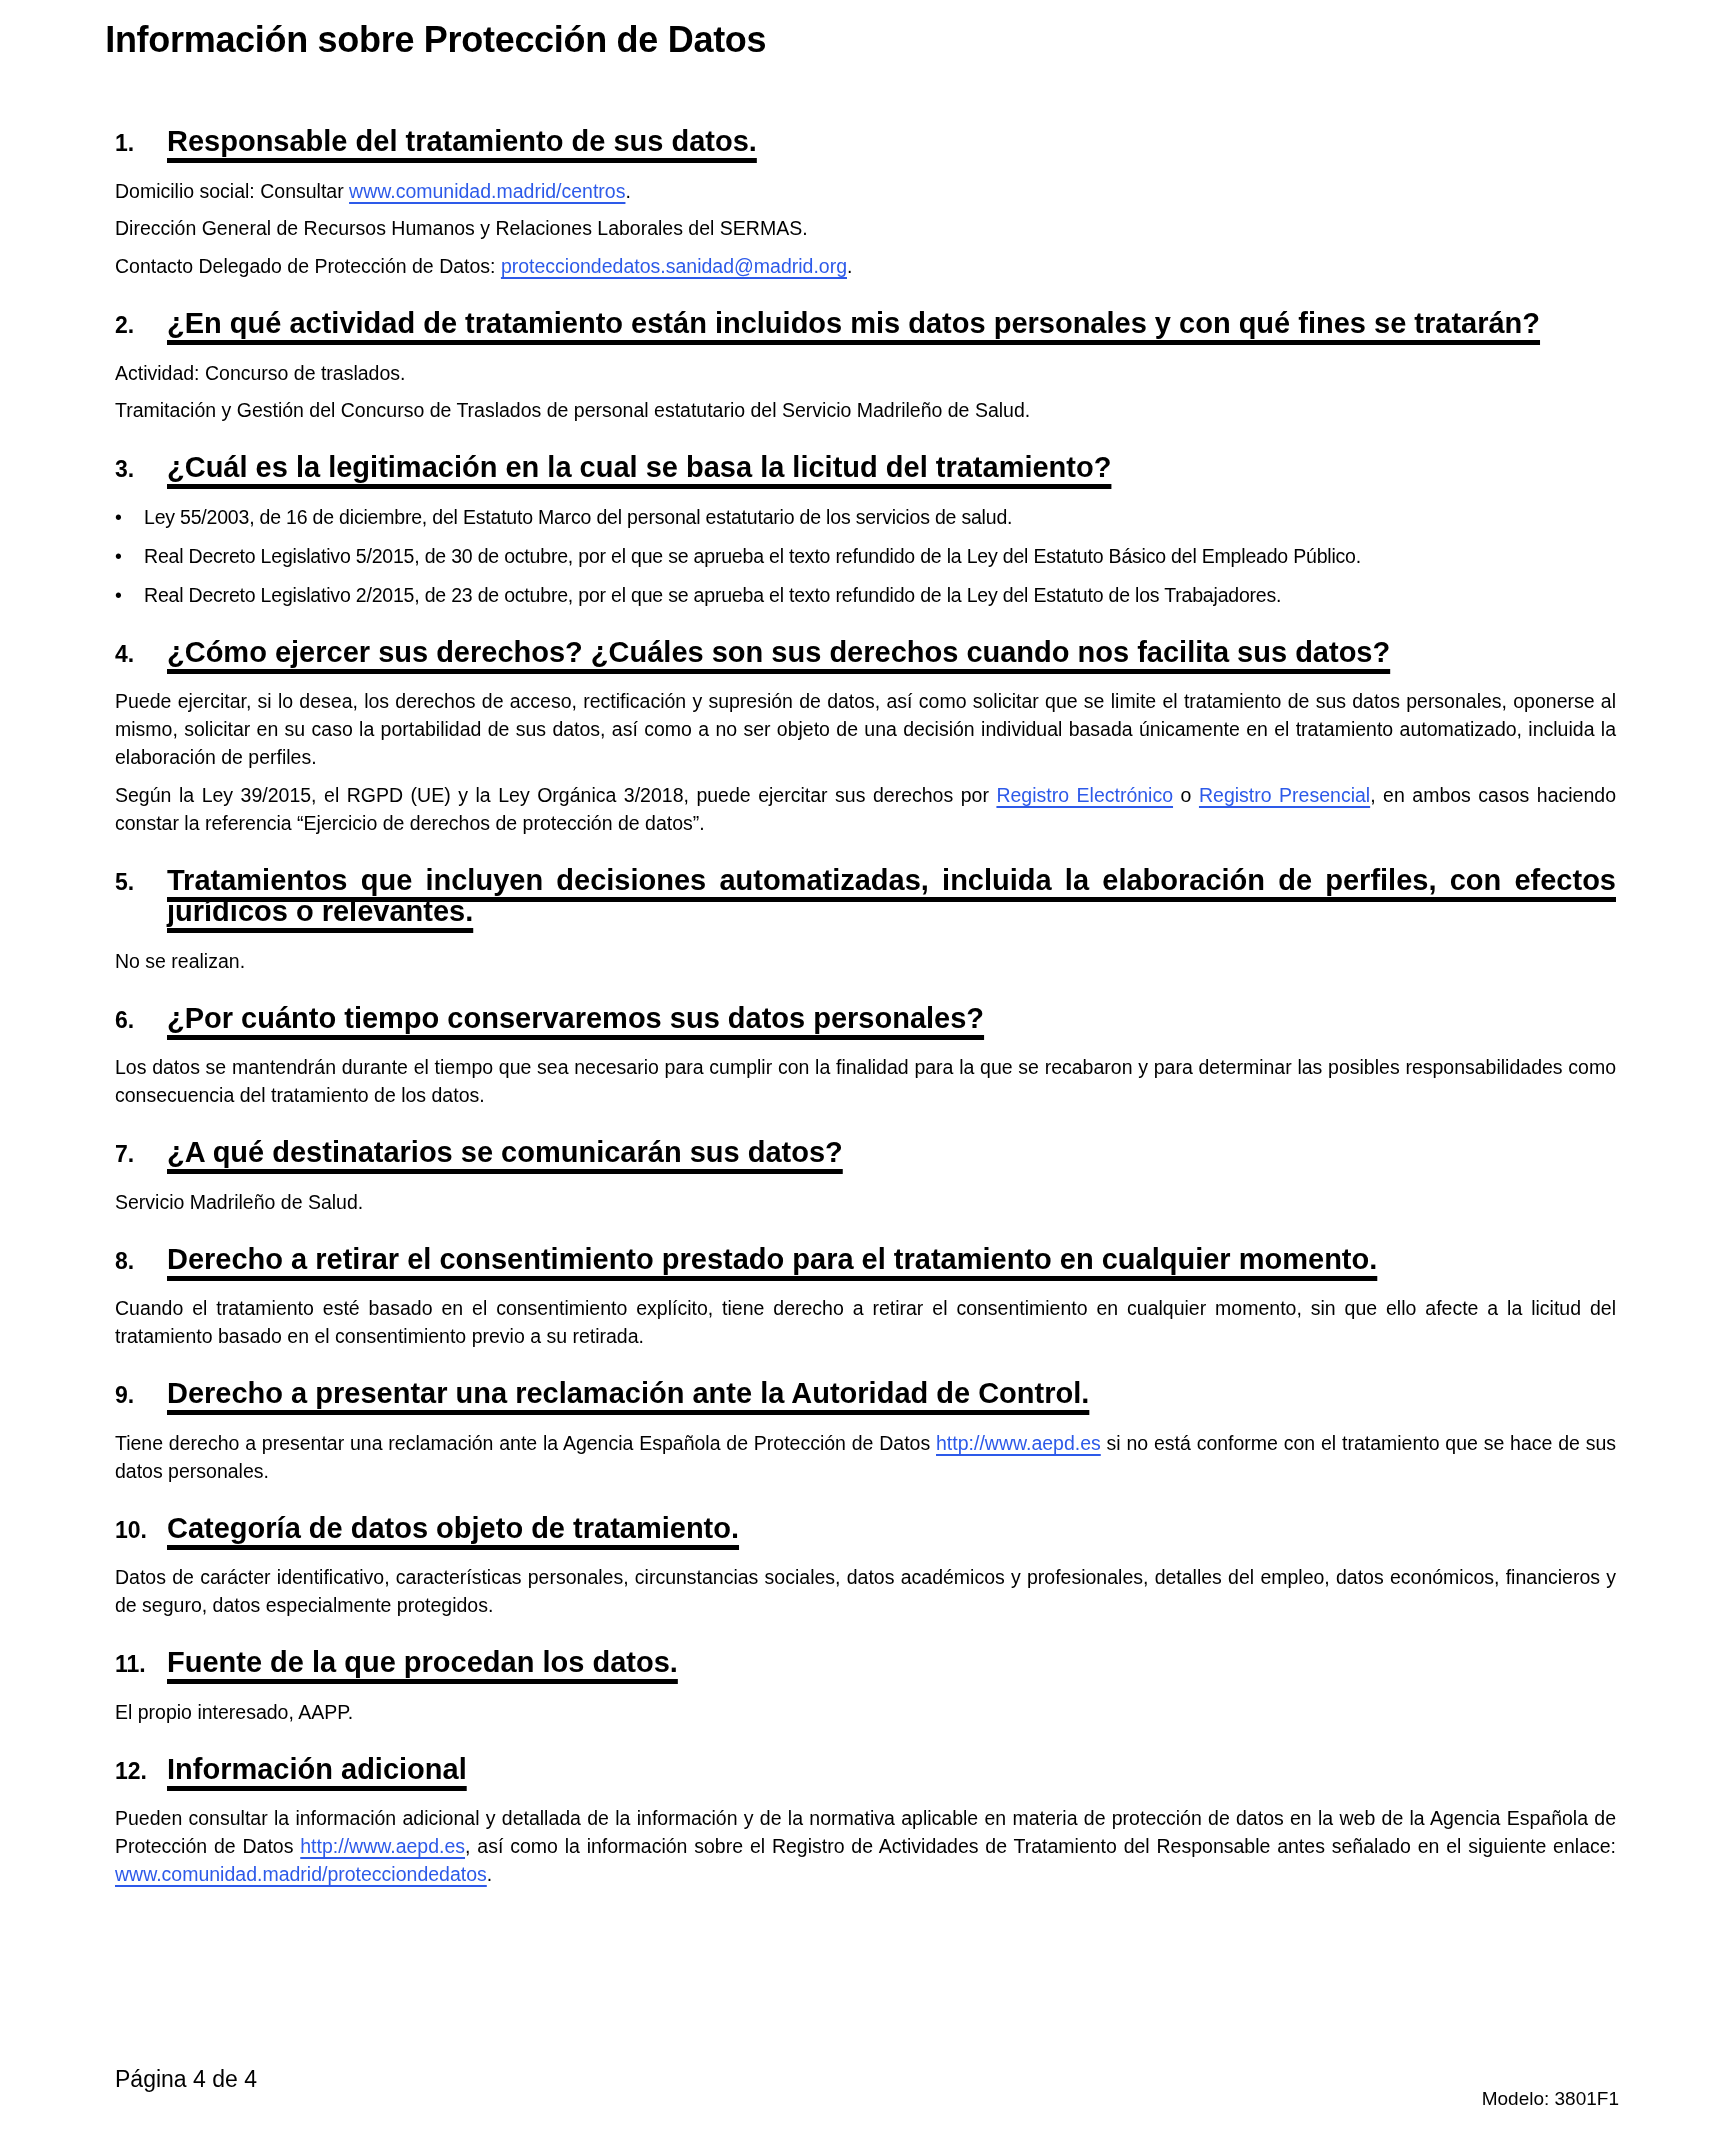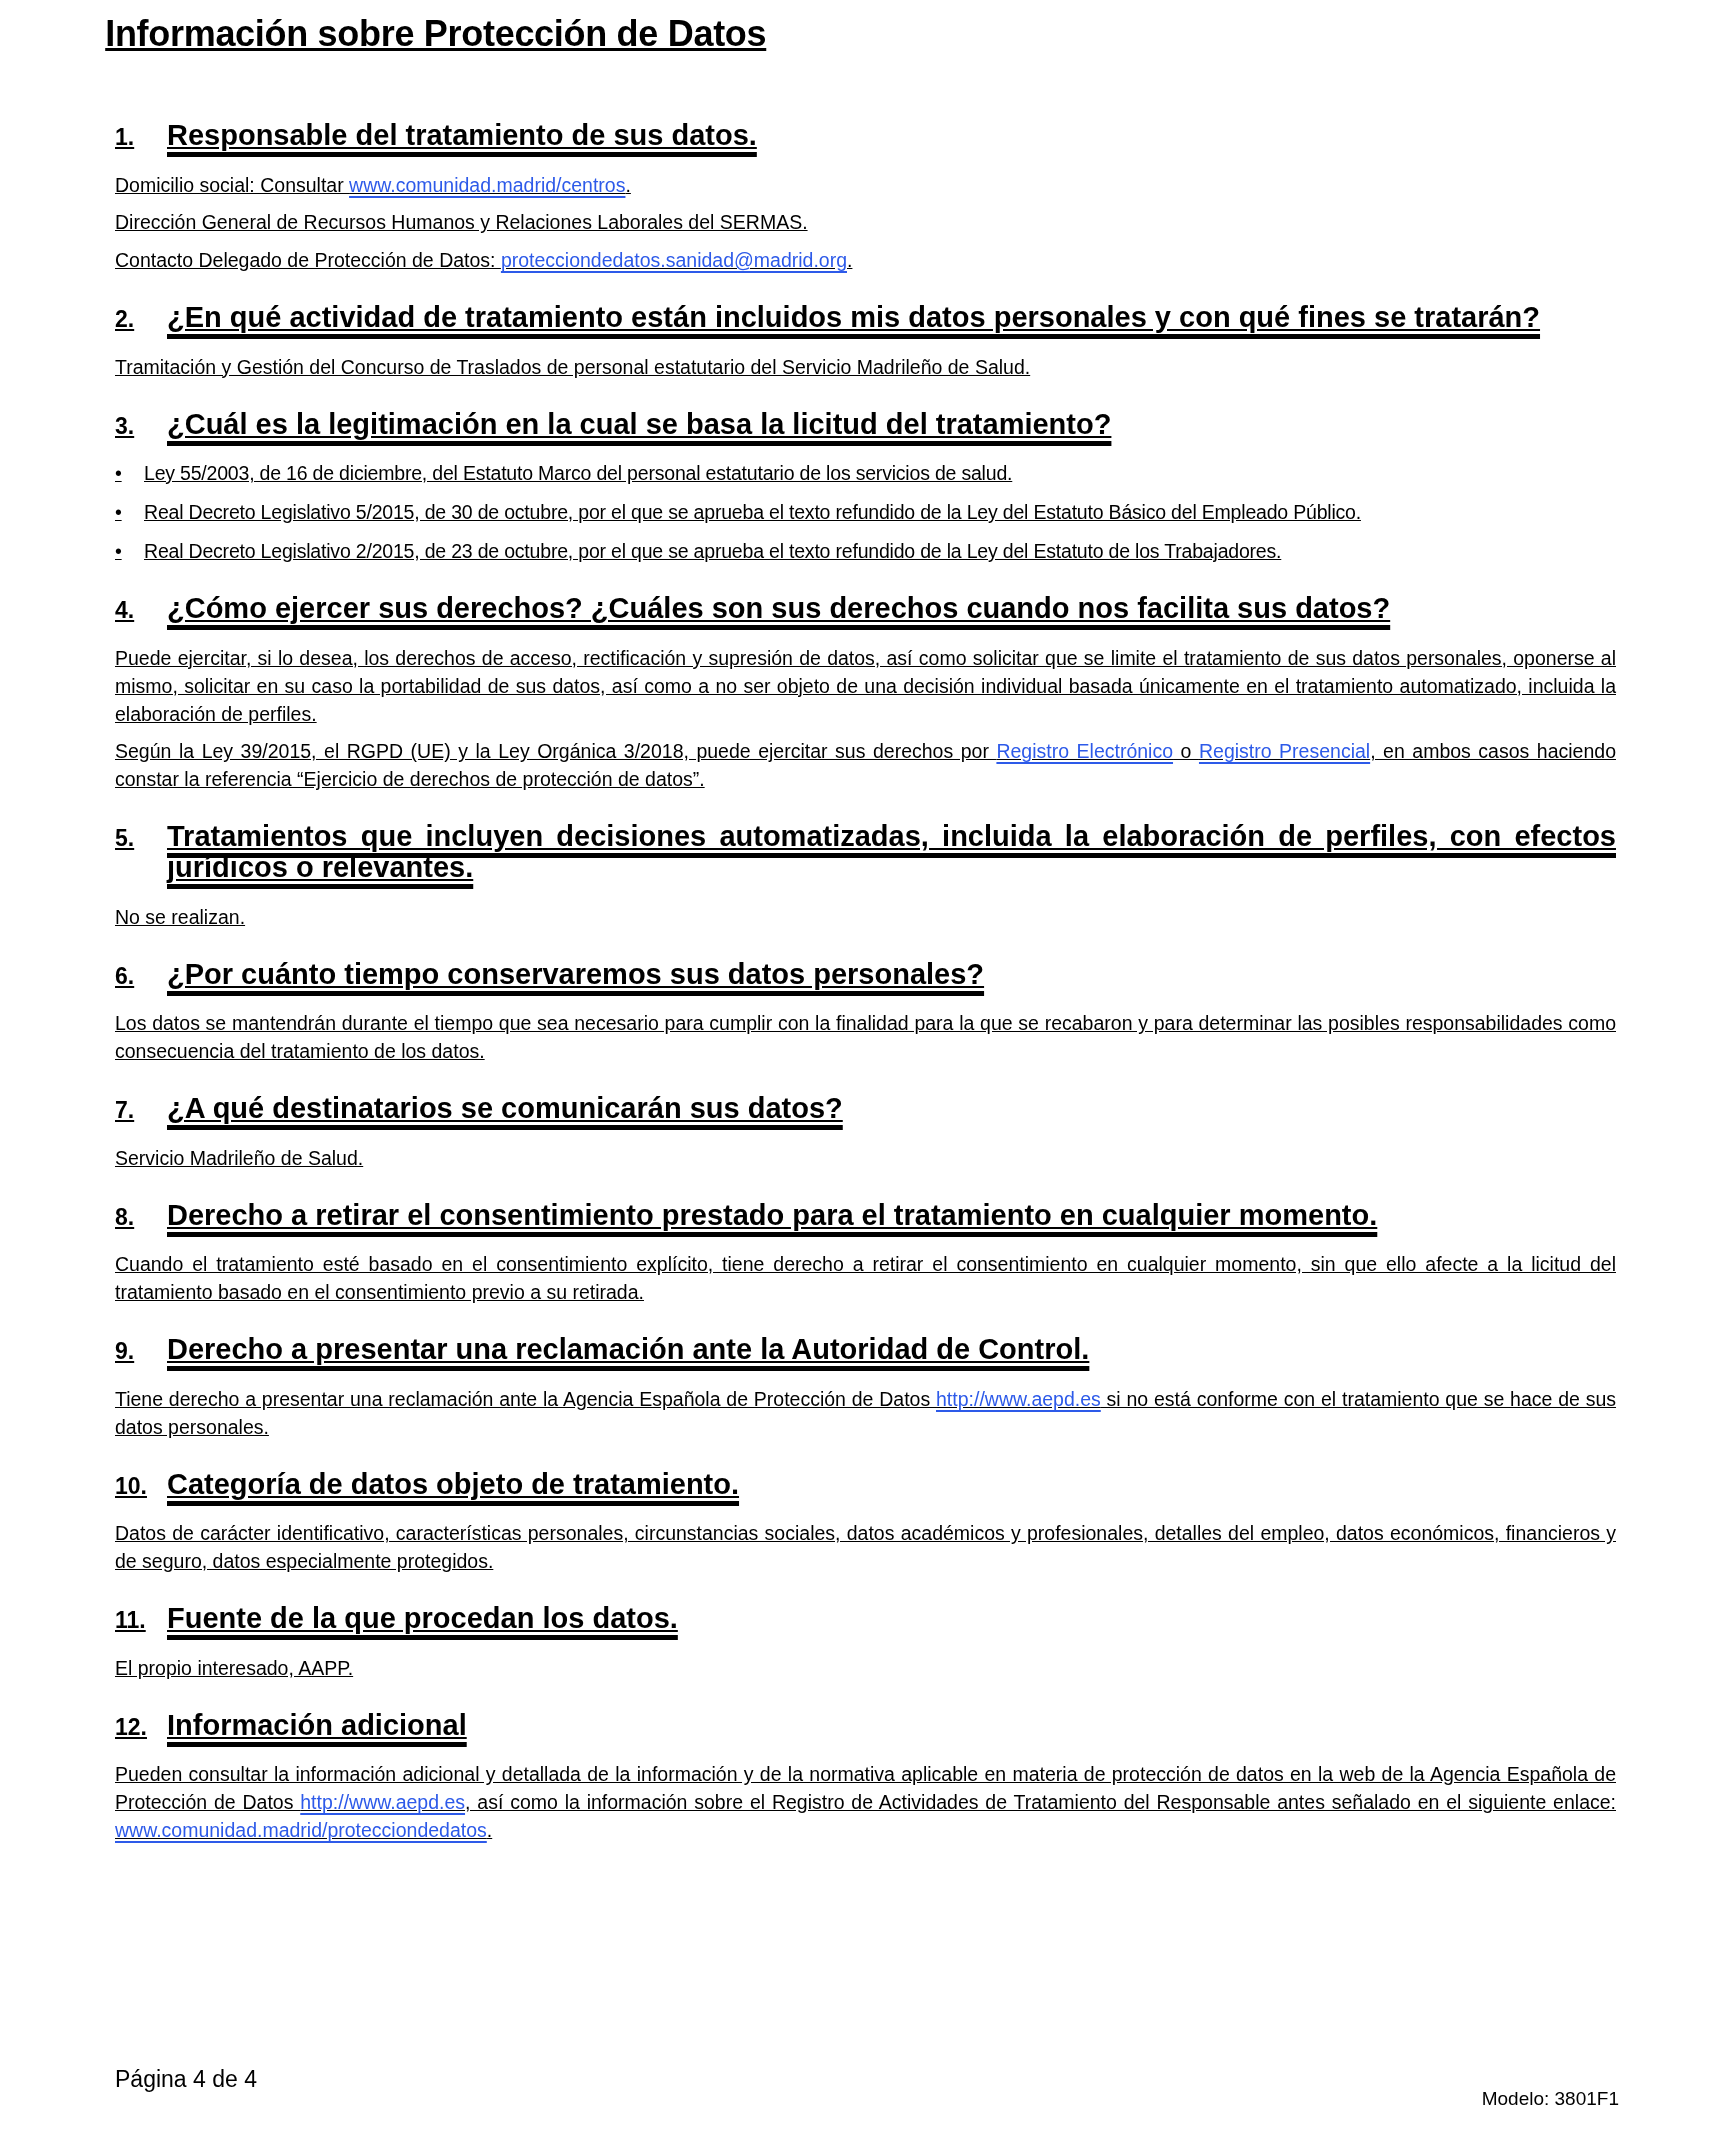--- a/index.html
+++ b/index.html
@@ -4,23 +4,22 @@
 <style>
   html, body { margin: 0; padding: 0; background: #ffffff; }
   body {
     width: 1732px; height: 2151px; position: relative;
     font-family: "Liberation Sans", "DejaVu Sans", sans-serif;
     color: #000;
     overflow: hidden;
   }
   .page {
     position: absolute; inset: 0;
-    padding: 12px 116px 0 115px;
+    padding: 18px 116px 0 115px;
     box-sizing: border-box;
-    text-decoration: underline;
   }
   .title {
     font-size: 36px; line-height: 43px; font-weight: bold;
     letter-spacing: -0.3px;
     margin: 0 0 0 -9.8px;
   }
   .h-row { display: flex; margin: 28px 0 19.5px; align-items: baseline; }
   .h-row.first { margin-top: 65px; }
   .h-num {
     flex: 0 0 52px; width: 52px;
@@ -70,20 +69,21 @@
     <p class="body-p"><span>Domicilio social: Consultar </span><a class="doclink">www.comunidad.madrid/centros</a><span>.</span></p>
     <p class="body-p"><span>Dirección General de Recursos Humanos y Relaciones Laborales del SERMAS.</span></p>
     <p class="body-p"><span>Contacto Delegado de Protección de Datos: </span><a class="doclink">protecciondedatos.sanidad@madrid.org</a><span>.</span></p>
   </section>
 
   <section>
     <div class="h-row">
       <span class="h-num">2.</span>
       <span class="h-text">¿En qué actividad de tratamiento están incluidos mis datos personales y con qué fines se tratarán?</span>
     </div>
+    <p class="body-p"><span>Actividad: Concurso de traslados.</span></p>
     <p class="body-p"><span>Tramitación y Gestión del Concurso de Traslados de personal estatutario del Servicio Madrileño de Salud.</span></p>
   </section>
 
   <section>
     <div class="h-row">
       <span class="h-num">3.</span>
       <span class="h-text">¿Cuál es la legitimación en la cual se basa la licitud del tratamiento?</span>
     </div>
     <ul class="bullets">
       <li>

